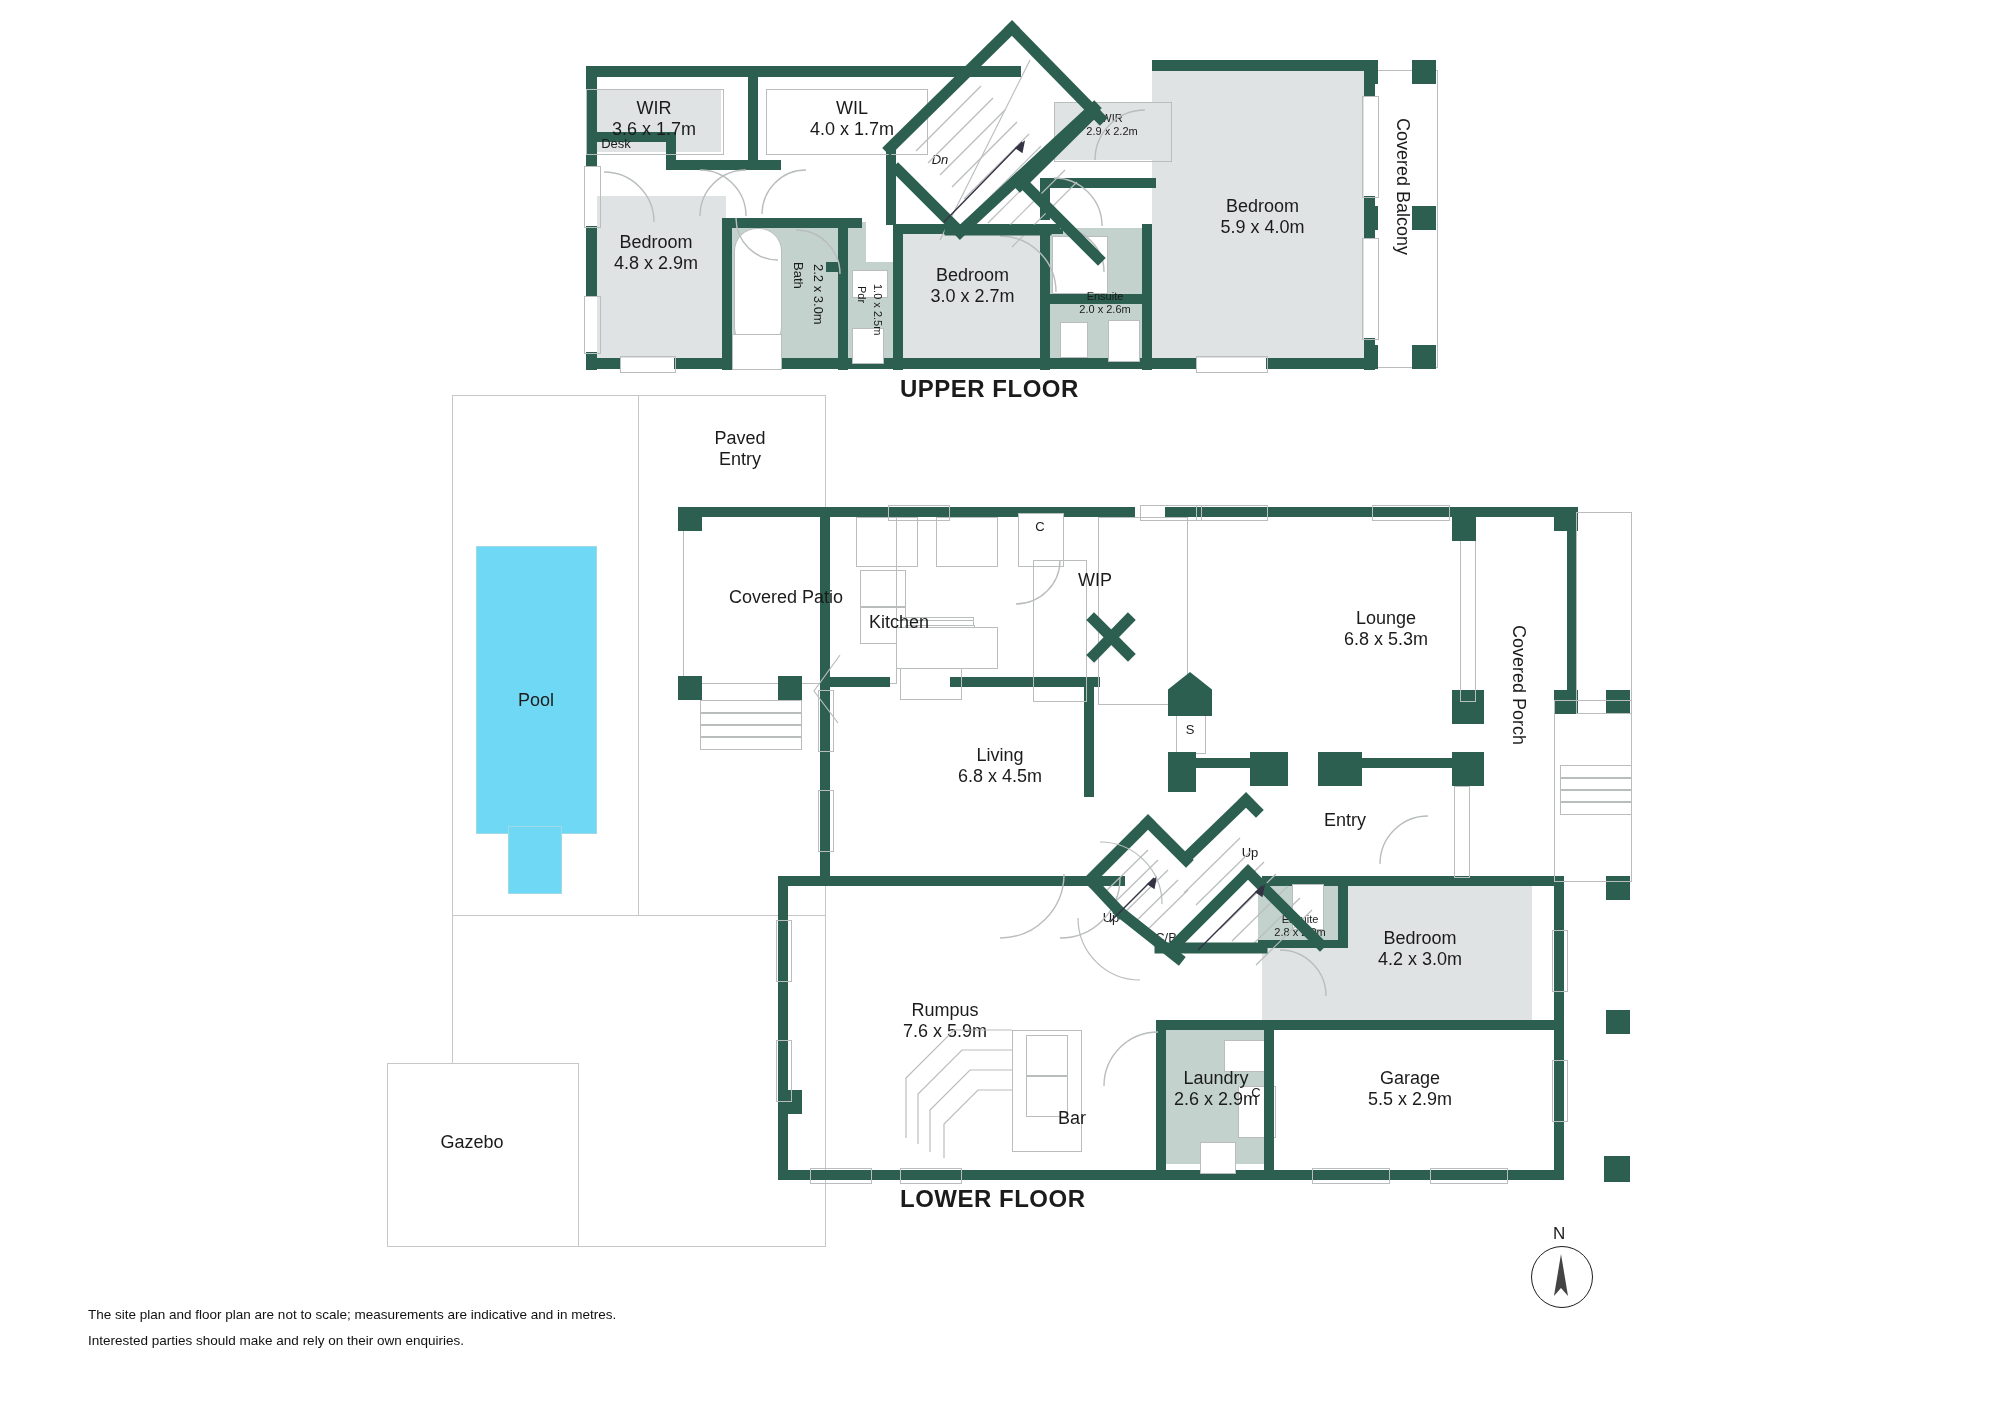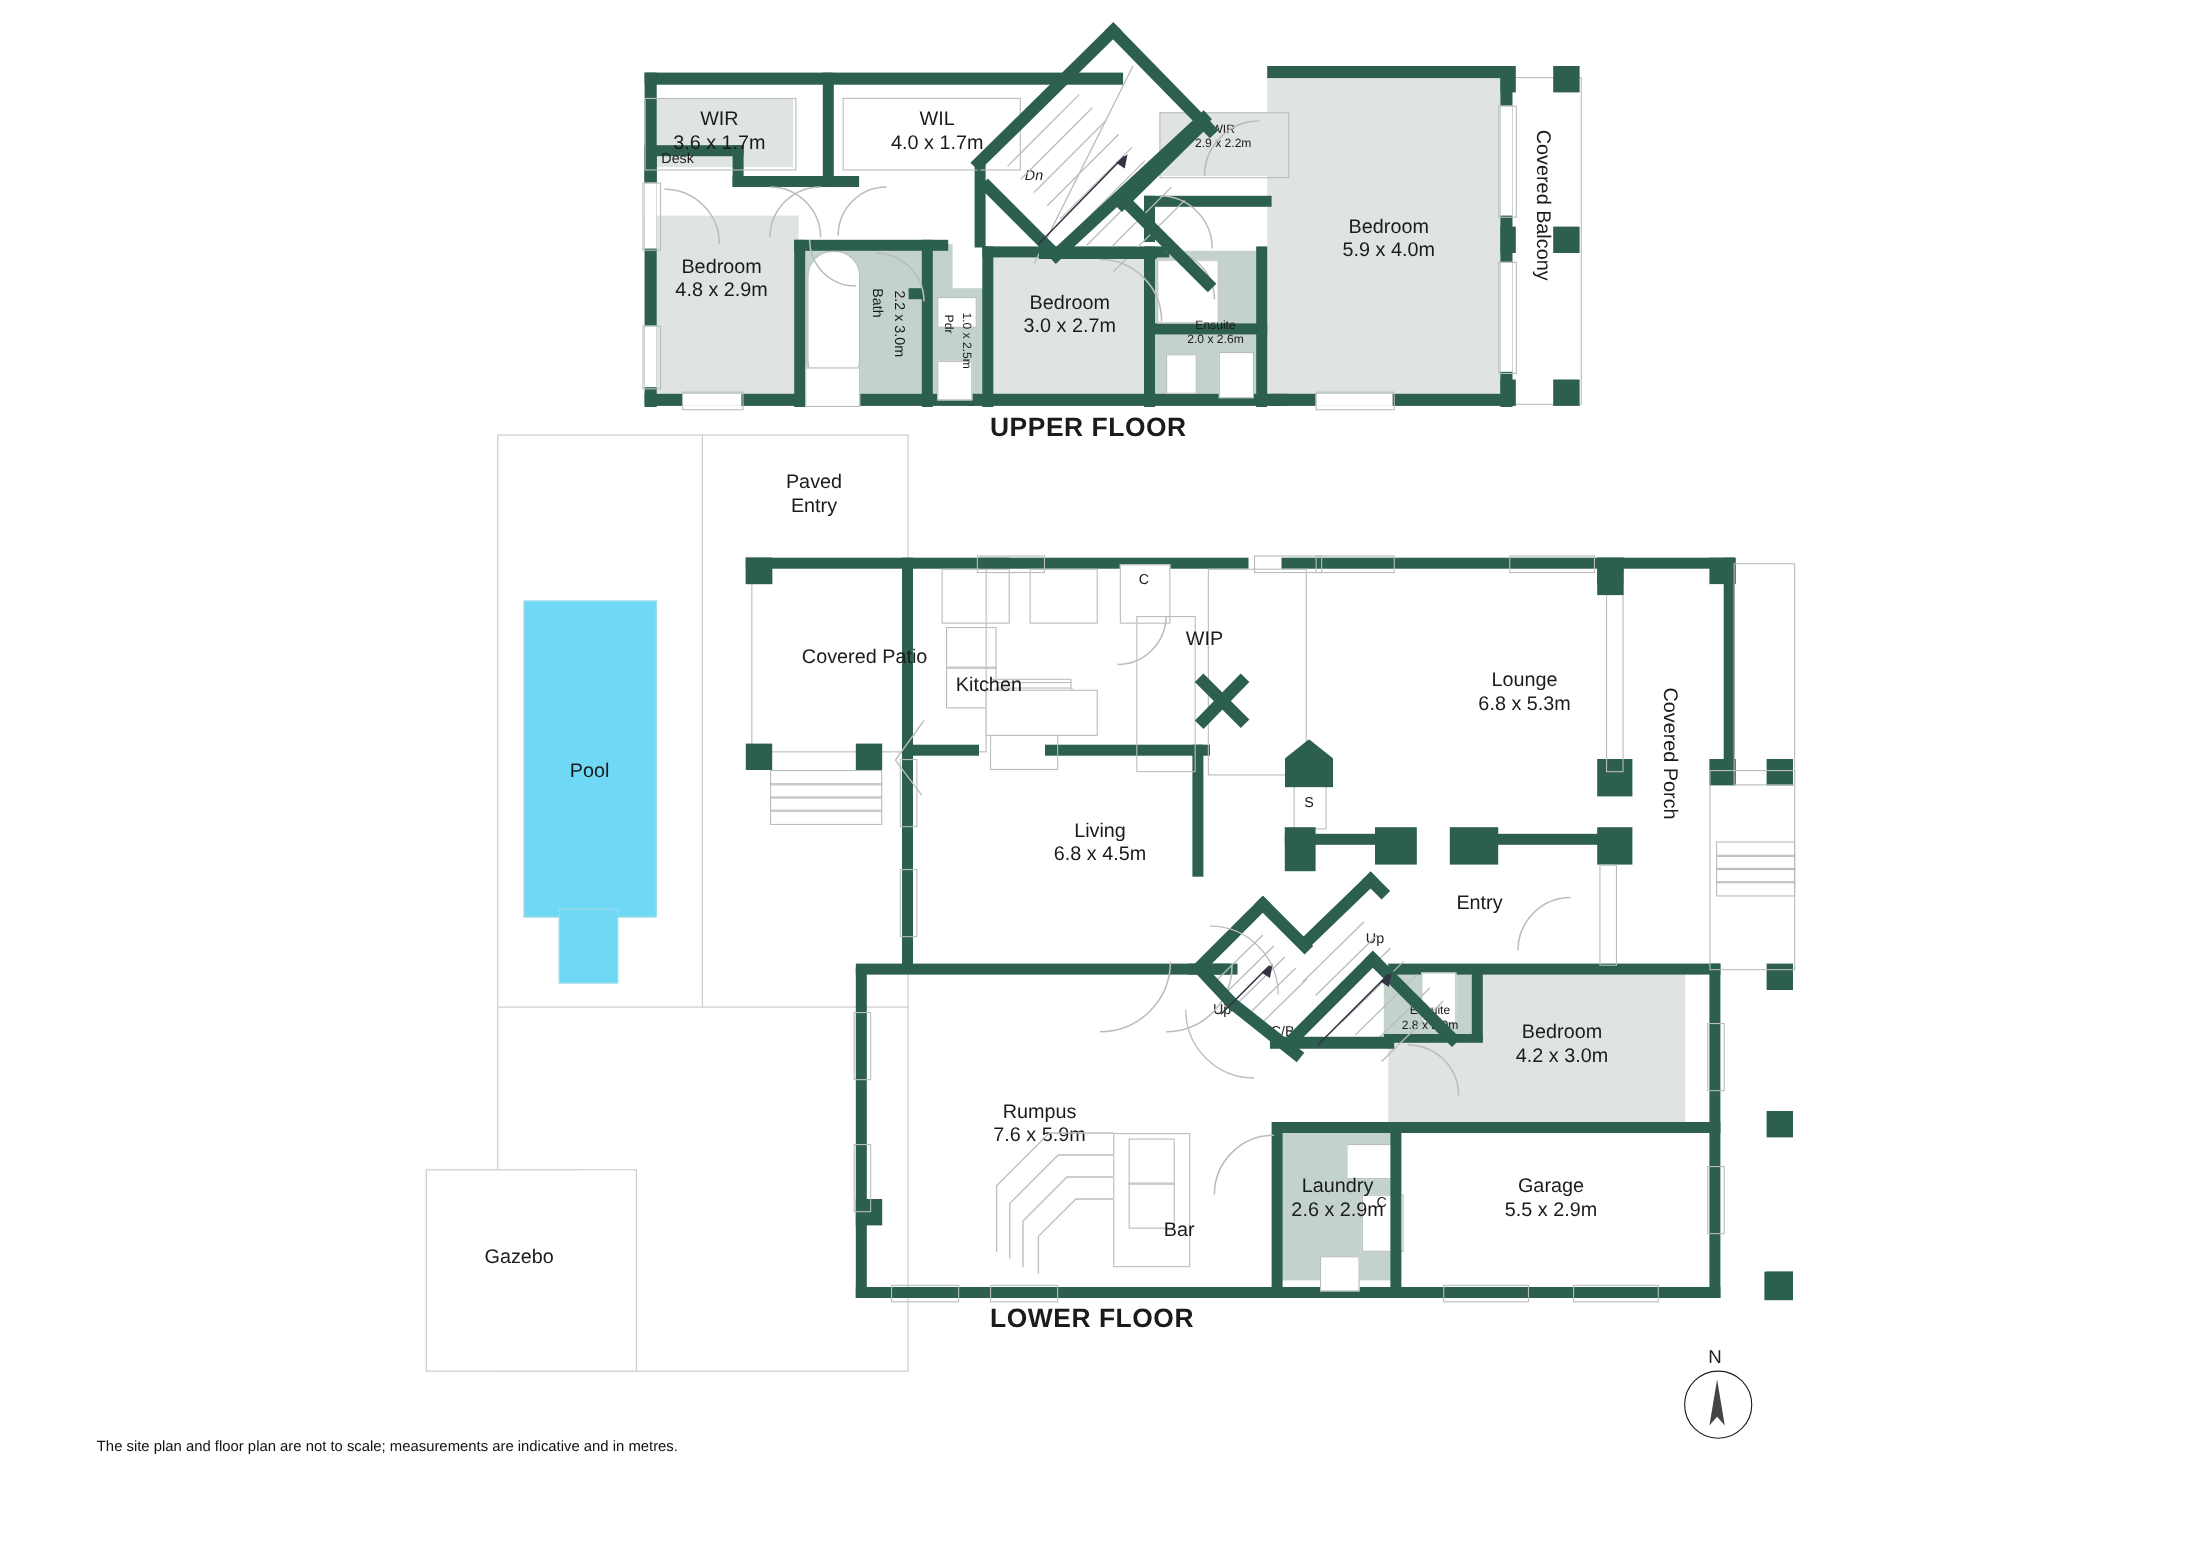--- a/index.html
+++ b/index.html
@@ -455,20 +455,21 @@
       <line x1="1094" y1="655" x2="1128" y2="620"></line>
     </g>
 
     <g stroke="#b9bdbd" stroke-width="1.2" fill="none">
       <path d="M 840 655 l -26 36 l 24 32"></path>
     </g>
   </svg>
 
   <div class="disc" style="left:88px;top:1302px;width:560px;">
     <div>The site plan and floor plan are not to scale; measurements are indicative and in metres.</div>
+    <div>Interested parties should make and rely on their own enquiries.</div>
   </div>
 
   <div class="compass" style="left:1531px;top:1224px;width:80px;height:90px;">
     <div class="n">N</div>
     <div class="c"></div>
     <svg width="80" height="90" style="position:absolute;left:0;top:0;">
       <polygon points="30,30 37,72 30,64 23,72" fill="#444"></polygon>
     </svg>
   </div>
 

